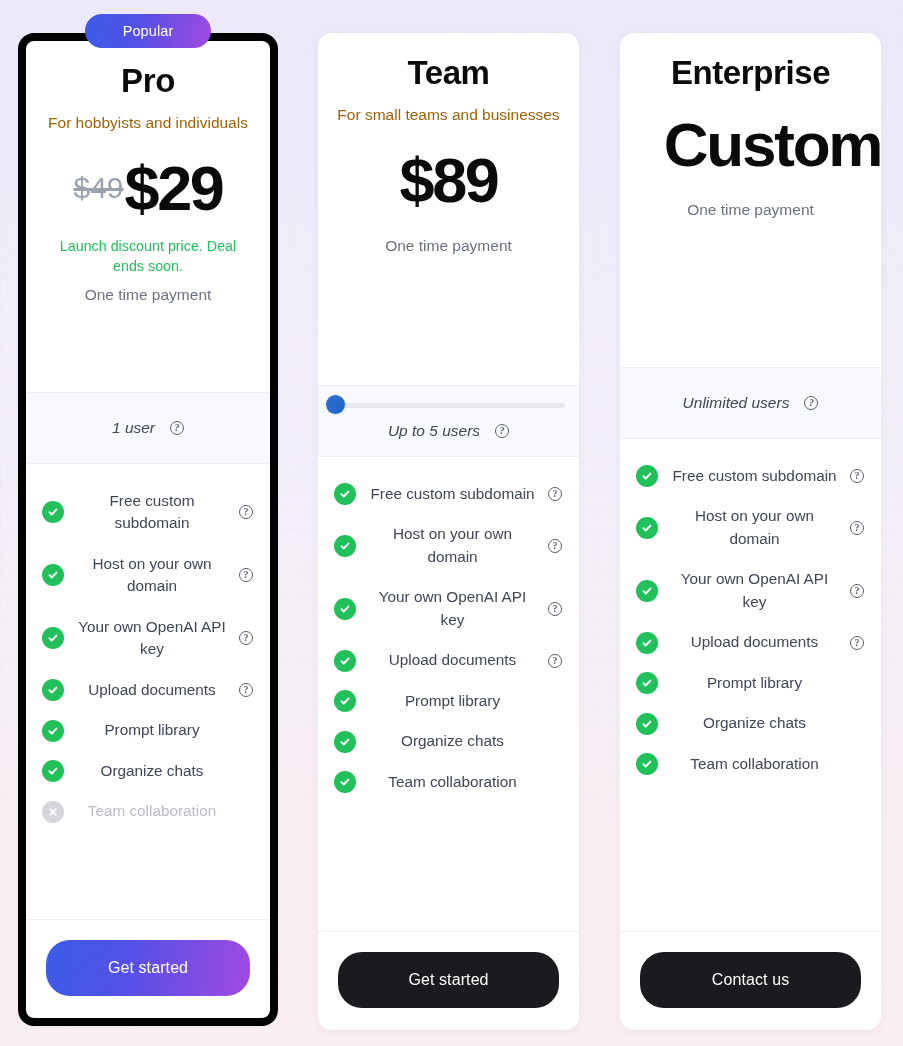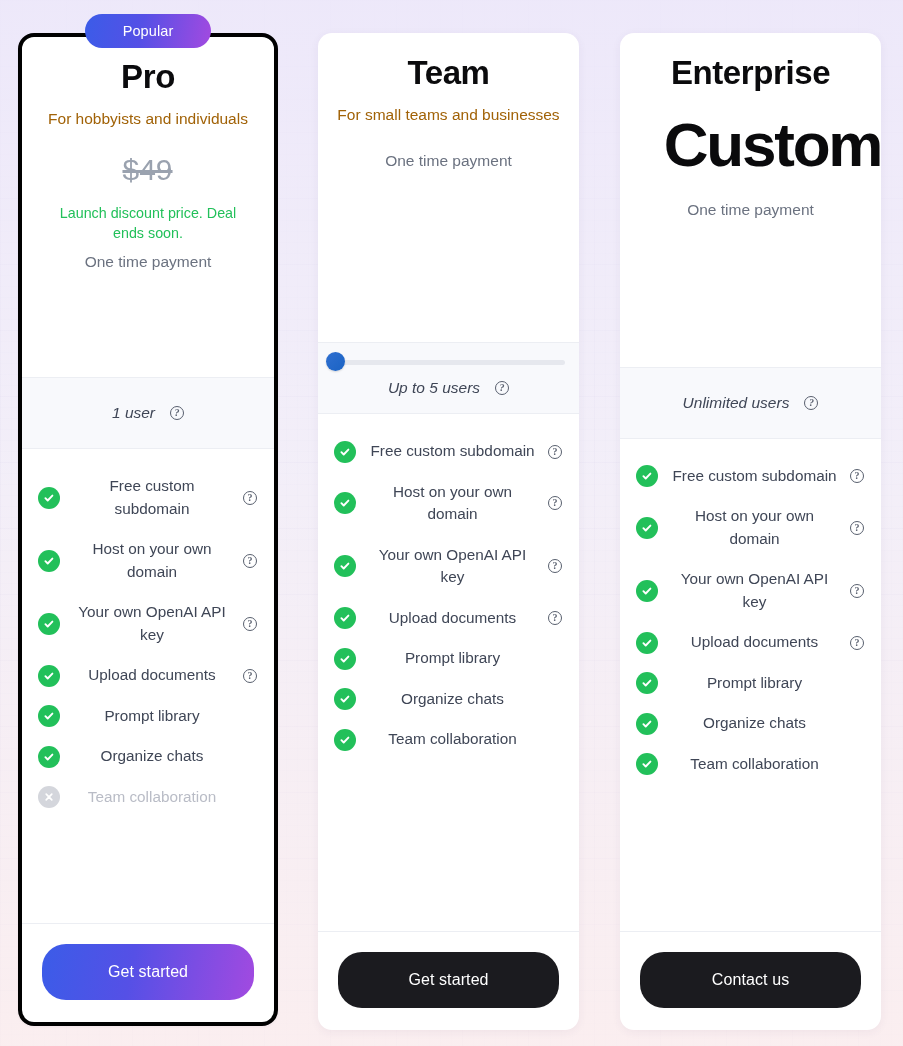--- a/index.html
+++ b/index.html
@@ -38,21 +38,21 @@
     display: flex;
     flex-direction: column;
     overflow: visible;
   }
 
   .card.pro {
     left: 18px;
     top: 33px;
     width: 260px;
     height: 993px;
-    border: 4px solid #000000;
+    border: 8px solid #000000;
     border-radius: 16px;
     box-shadow: 0 1px 3px rgba(40,40,90,0.05);
   }
   .card.team {
     left: 318px;
     top: 33px;
     width: 261px;
     height: 997px;
     box-shadow: 0 2px 10px rgba(60,50,110,0.06);
   }
@@ -281,20 +281,21 @@
 <div class="pricing-wrap">
 
   <div class="popular-badge">Popular</div>
 
   <div class="card pro">
     <div class="card-head">
       <div class="plan-name">Pro</div>
       <div class="plan-desc">For hobbyists and individuals</div>
       <div class="price-row">
         <span class="price-old">$49</span>
+        <span class="price-main">$29</span>
       </div>
       <div class="discount-note">Launch discount price. Deal ends soon.</div>
       <div class="pay-note">One time payment</div>
     </div>
 
     <div class="users-band">
       <div class="users-text">
         <span>1 user</span>
         <span class="help-icon">?</span>
       </div>
@@ -376,20 +377,23 @@
 
     <div class="cta-zone">
       <button class="cta-btn gradient">Get started</button>
     </div>
   </div>
 
   <div class="card team">
     <div class="card-head">
       <div class="plan-name">Team</div>
       <div class="plan-desc">For small teams and businesses</div>
+      <div class="price-row">
+        <span class="price-main">$89</span>
+      </div>
       <div class="pay-note">One time payment</div>
     </div>
 
     <div class="users-band">
       <div class="slider">
         <div class="slider-track"></div>
         <div class="slider-thumb"></div>
       </div>
       <div class="users-text">
         <span>Up to 5 users</span>

